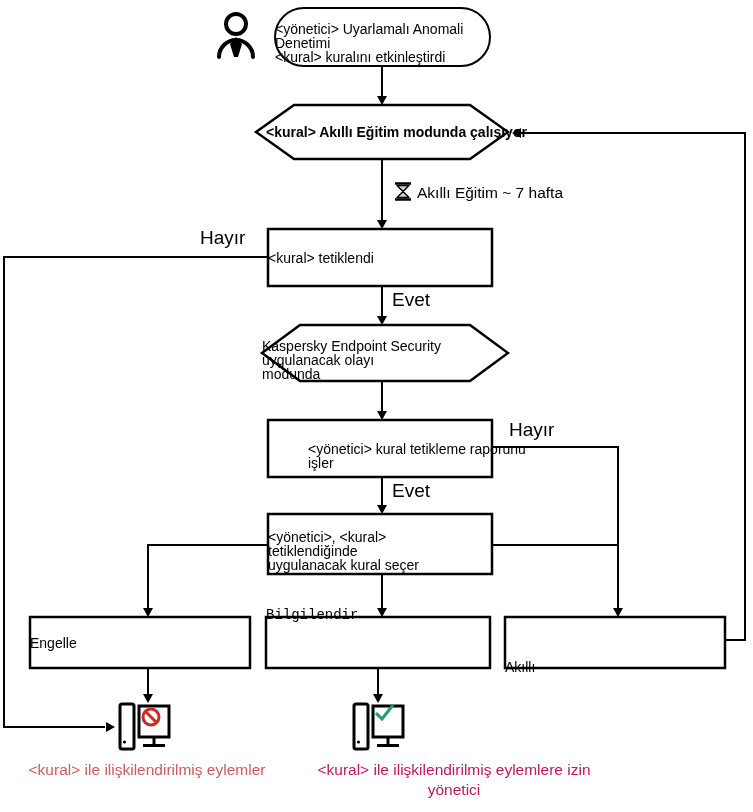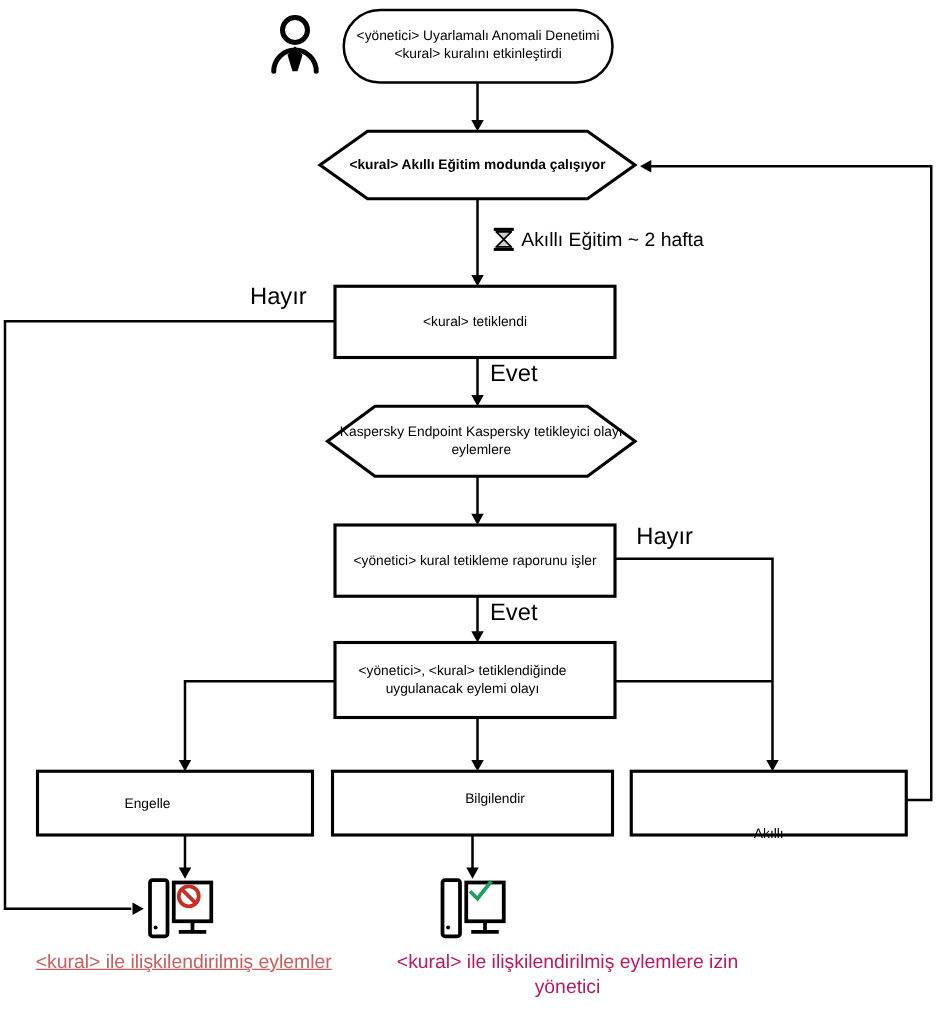--- a/index.html
+++ b/index.html
@@ -1,21 +1,21 @@
 <!DOCTYPE html>
 <html><head>
 <meta charset="utf-8">
 <style>
   html,body{margin:0;padding:0;background:#ffffff;}
   body{width:753px;height:812px;position:relative;font-family:"Liberation Sans",sans-serif;color:#000;}
-  .txt{position:absolute;text-align:center;font-size:11px;line-height:14px;color:#000;}
+  .txt{position:absolute;text-align:left;font-size:14px;line-height:14px;color:#000;}
   .lbl{position:absolute;font-size:19px;line-height:20px;color:#000;white-space:nowrap;}
   .timer{position:absolute;font-size:15.5px;white-space:nowrap;}
   .caption{position:absolute;text-align:center;font-size:15.5px;line-height:20px;}
-  .caption.blocked{color:#CD5C5C;text-decoration:underline;}
+  .caption.blocked{color:#CD5C5C;}
   .caption.allowed{color:#be185d;}
   svg{position:absolute;left:0;top:0;}
 </style>
 </head>
 <body>
 
 <svg width="753" height="812" viewBox="0 0 753 812">
 
   <g stroke="#000" stroke-width="2" fill="none">
     <line x1="382" y1="66" x2="382" y2="97"></line>
@@ -105,42 +105,42 @@
   </g>
 </svg>
 
 <div class="txt" style="left:275px;top:22px;width:215px;">
   <div>&lt;yönetici&gt; Uyarlamalı Anomali Denetimi</div>
   <div>&lt;kural&gt; kuralını etkinleştirdi</div>
 </div>
 
 <div class="txt" style="left:266px;top:125px;width:232px;white-space:nowrap;font-weight:bold;">&lt;kural&gt; Akıllı Eğitim modunda çalışıyor</div>
 
-<div class="timer" style="left:417px;top:184px;">Akıllı Eğitim ~ 2 hafta</div>
+<div class="timer" style="left:417px;top:184px;">Akıllı Eğitim ~ 7 hafta</div>
 
 <div class="txt" style="left:268px;top:251px;width:224px;">&lt;kural&gt; tetiklendi</div>
 <div class="lbl" style="left:200px;top:228px;">Hayır</div>
 <div class="lbl" style="left:392px;top:290px;">Evet</div>
 
 <div class="txt" style="left:262px;top:339px;width:246px;">
-  <div>Kaspersky Endpoint Kaspersky tetikleyici olayı</div>
-  <div>eylemlere</div>
+  <div>Kaspersky Endpoint Security uygulanacak olayı</div>
+  <div>modunda</div>
 </div>
 
-<div class="txt" style="left:268px;top:442px;width:224px;">&lt;yönetici&gt; kural tetikleme raporunu işler</div>
+<div class="txt" style="left:268px;top:442px;width:224px;padding-left:40px;">&lt;yönetici&gt; kural tetikleme raporunu işler</div>
 <div class="lbl" style="left:509px;top:420px;">Hayır</div>
 <div class="lbl" style="left:392px;top:481px;">Evet</div>
 
 <div class="txt" style="left:268px;top:530px;width:204px;">
   <div>&lt;yönetici&gt;, &lt;kural&gt; tetiklendiğinde</div>
-  <div>uygulanacak eylemi olayı</div>
+  <div>uygulanacak kural seçer</div>
 </div>
 
 <div class="txt" style="left:30px;top:636px;width:176px;">Engelle</div>
-<div class="txt" style="left:266px;top:632px;width:260px;">Bilgilendir</div>
+<div class="txt" style="left:266px;top:608px;width:260px;font-family:Liberation Mono, monospace;">Bilgilendir</div>
 <div class="txt" style="left:505px;top:660px;width:220px;">Akıllı</div>
 
 <div class="caption blocked" style="left:8px;top:760px;width:278px;">
   <div>&lt;kural&gt; ile ilişkilendirilmiş eylemler</div>
 </div>
 
 <div class="caption allowed" style="left:298px;top:760px;width:312px;">
   <div>&lt;kural&gt; ile ilişkilendirilmiş eylemlere izin</div>
   <div>yönetici</div>
 </div>

